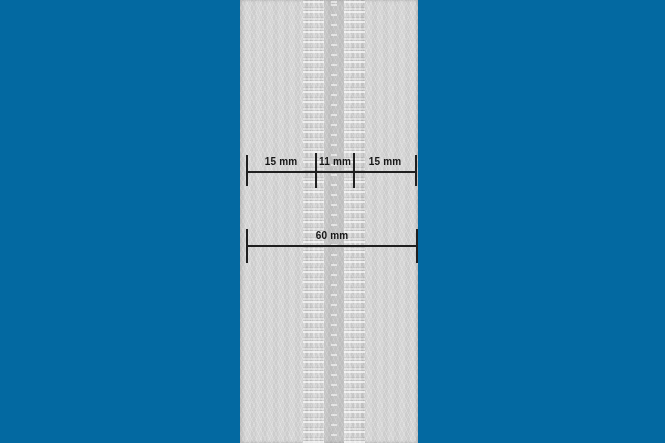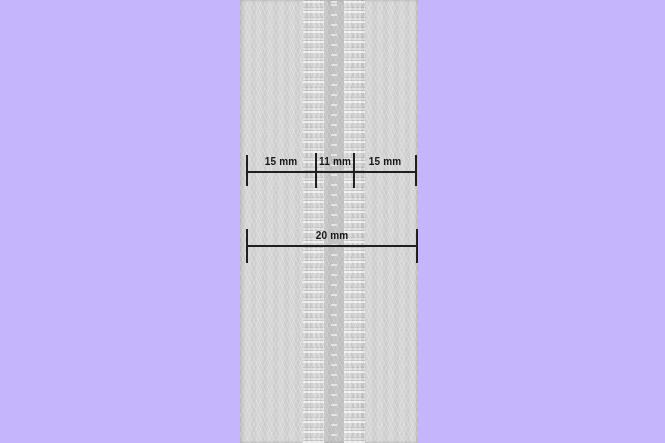--- a/index.html
+++ b/index.html
@@ -5,21 +5,21 @@
   html, body {
     margin: 0;
     padding: 0;
     background: #ffffff;
     font-family: "Liberation Sans", sans-serif;
   }
   .scene {
     position: relative;
     width: 665px;
     height: 443px;
-    background: #c4b5fd;
+    background: #0369a1;
     overflow: hidden;
   }
 
   
   .tape {
     position: absolute;
     left: 240px;
     top: 0;
     width: 178px;
     height: 443px;
@@ -120,16 +120,16 @@
     <div class="tick tick-d"></div>
     <span class="dim-label label-left">15 mm</span>
     <span class="dim-label label-mid">11 mm</span>
     <span class="dim-label label-right">15 mm</span>
   </div>
 
   <div>
     <div class="dim-line line-total"></div>
     <div class="tick tick2-a"></div>
     <div class="tick tick2-b"></div>
-    <span class="dim-label label-total">20 mm</span>
+    <span class="dim-label label-total">60 mm</span>
   </div>
 
 </div>
 
 </body></html>

